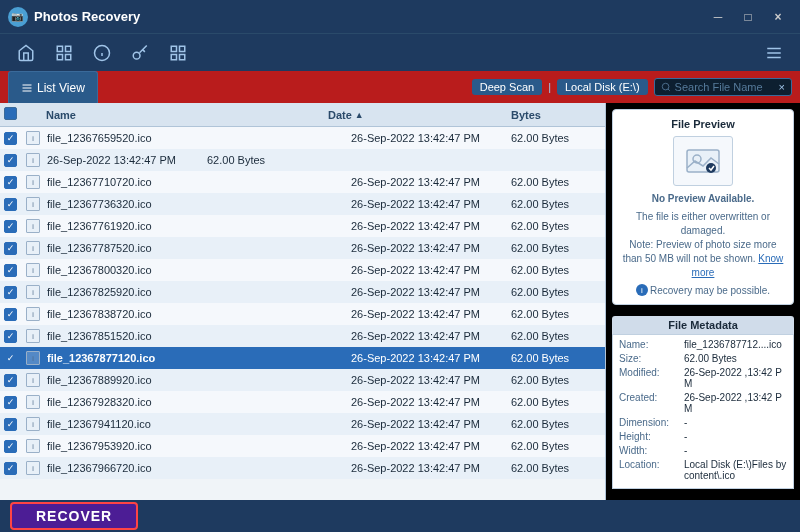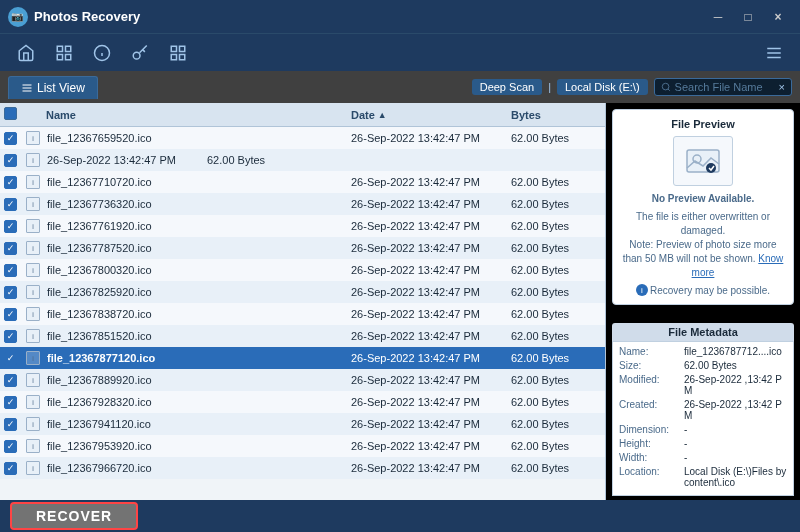--- a/index.html
+++ b/index.html
@@ -28,21 +28,21 @@
       padding: 0 10px; gap: 6px; border-top: 1px solid #2a4a6a;
     }
     .nav-icon-btn {
       width: 32px; height: 28px; display: flex; align-items: center; justify-content: center;
       cursor: pointer; border-radius: 4px; color: #a0c4e8;
     }
     .nav-icon-btn svg { width: 18px; height: 18px; }
 
     
     #tab-bar {
-      display: flex; align-items: center; background: #404040; height: 32px;
+      display: flex; background: #b91c1c; height: 32px;
       padding: 0 8px; gap: 8px;
     }
     .tab-btn {
       display: flex; align-items: center; gap: 4px; padding: 4px 12px;
       cursor: pointer; font-size: 12px; color: #a0c4e8; border-radius: 3px 3px 0 0;
       border: 1px solid transparent; border-bottom: none;
     }
     .tab-btn.active {
       background: #2a5a8a; color: white; border-color: #3a6a9a;
     }
@@ -73,21 +73,21 @@
     #file-list-panel { flex: 1; display: flex; flex-direction: column; background: #f0f4f8; }
 
     
     #col-headers {
       display: flex; align-items: center; background: #d8e4f0; height: 24px;
       font-size: 11px; font-weight: 600; color: #2a4a6a; border-bottom: 1px solid #b0c4d8;
       padding: 0 4px;
     }
     .col-check { width: 22px; }
     .col-name { flex: 1; padding-left: 20px; }
-    .col-date { width: 160px; display: flex; align-items: center; gap: 3px; cursor: pointer; }
+    .col-date { width: 183px; display: flex; align-items: center; gap: 3px; cursor: pointer; }
     .col-size { width: 90px; }
     .sort-arrow { font-size: 9px; }
 
     
     #file-rows { flex: 1; overflow-y: auto; }
     .file-row {
       display: flex; align-items: center; height: 22px; font-size: 11px;
       color: #1a2a3a; padding: 0 4px; cursor: pointer;
     }
     .file-row:nth-child(even) { background: #e8f0f8; }
@@ -120,39 +120,39 @@
     }
     .preview-text .know-more { color: #2a6cb8; cursor: pointer; text-decoration: underline; }
     .recovery-note {
       font-size: 10px; color: #4a6a8a; text-align: center; margin-top: 4px; display: flex; align-items: center; gap: 2px;
     }
     .info-icon {
       width: 12px; height: 12px; background: #2a6cb8; border-radius: 50%;
       color: white; font-size: 8px; display: inline-flex; align-items: center; justify-content: center;
     }
 
-    .metadata-section { margin: 12px 6px; flex: 1; }
+    .metadata-section { margin: 5px 6px; flex: 1; }
     .metadata-title {
       font-size: 11px; font-weight: 600; color: #1a2a3a; text-align: center;
       background: #d0dcea; padding: 3px; border-radius: 3px 3px 0 0; margin-bottom: 0;
     }
     .metadata-body { background: white; border: 1px solid #c0d0e0; padding: 4px 6px; }
     .meta-row { display: flex; font-size: 10px; margin-bottom: 3px; }
     .meta-label { color: #4a6a8a; width: 65px; flex-shrink: 0; }
     .meta-value { color: #1a2a3a; flex: 1; word-break: break-all; }
 
     
     #bottom-bar {
       display: flex; align-items: center; background: #1e3a5f; height: 32px;
       padding: 0 10px; gap: 10px;
     }
     .found-text { font-size: 13px; font-weight: 700; color: #4a9fd4; }
     .status-text { font-size: 11px; color: #a0c4e8; flex: 1; }
     .recover-btn {
-      background: #737373; color: white; border: 2px solid #ff4444;
+      background: #4c1d95; color: white; border: 2px solid #ff4444;
       border-radius: 4px; padding: 4px 24px; font-size: 14px; font-weight: 700;
       cursor: pointer; letter-spacing: 1px;
     }
 
     
     .cb { width: 13px; height: 13px; border: 1px solid #3a6a9a; background: #2a6cb8; display: inline-block; border-radius: 2px; }
 
     
     .file-ico {
       width: 14px; height: 14px; background: #e0e8f0; border: 1px solid #9ab0c8;

